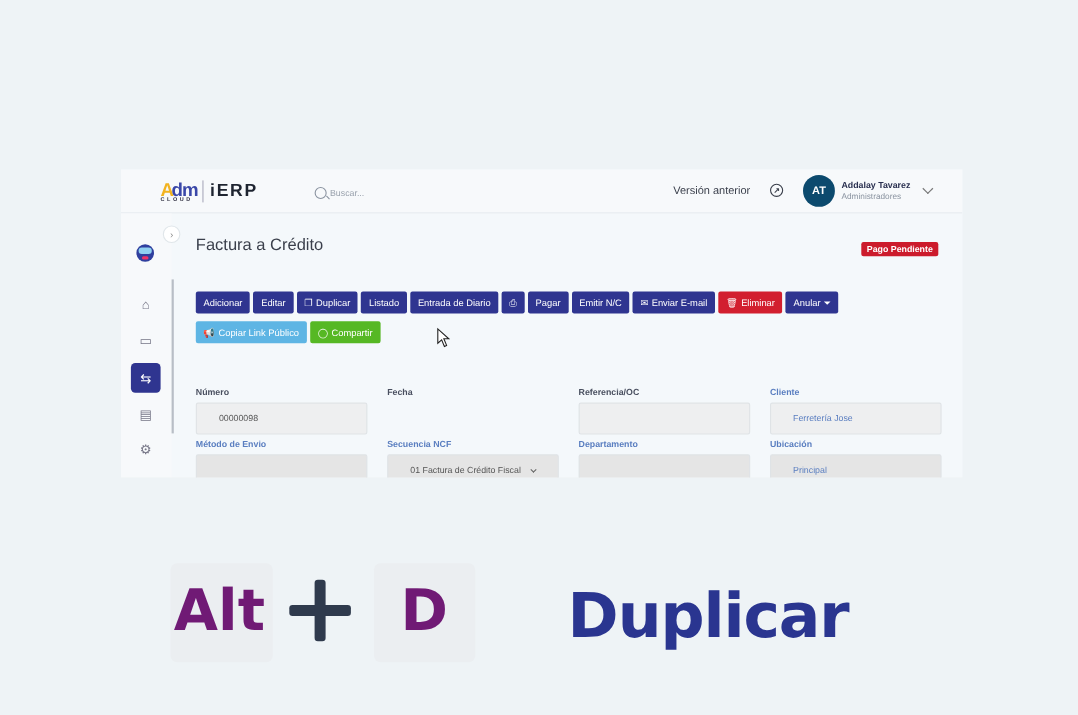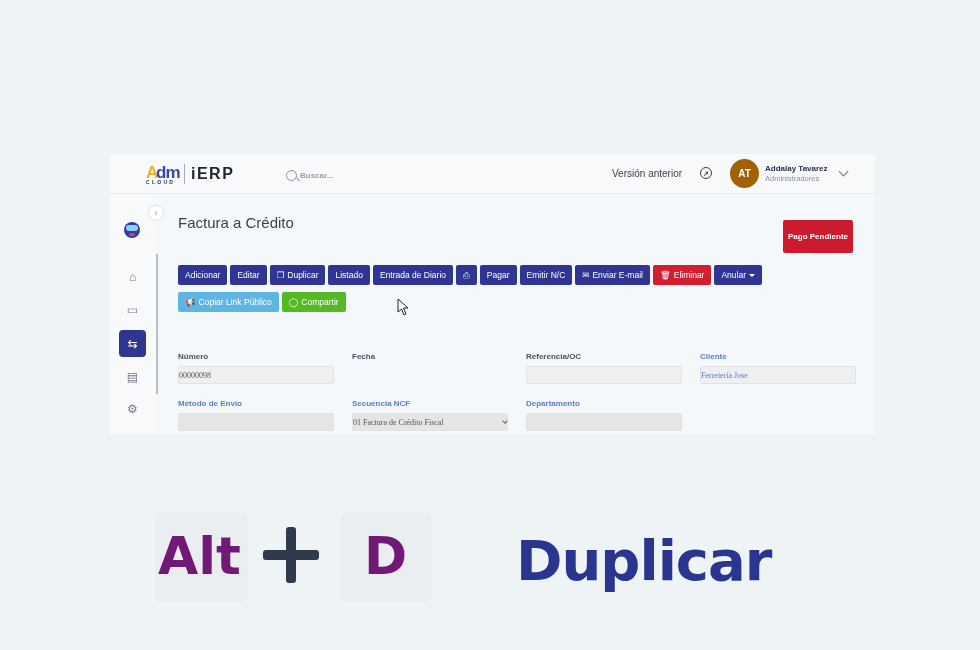--- a/index.html
+++ b/index.html
@@ -20,55 +20,55 @@
   .logo { position: absolute; left: 36px; top: 9px; display: flex; align-items: center; }
   .logo-adm { position: relative; width: 36px; height: 22px; }
   .logo-adm .a { position: absolute; left: 0; top: 0; font-size: 17px; font-weight: bold; color: #f2b320; font-family: "Liberation Sans", sans-serif; letter-spacing: -1px;}
   .logo-adm .dm { position: absolute; left: 10px; top: 0; font-size: 17px; font-weight: bold; color: #3a47a8; letter-spacing: -1px;}
   .logo-adm .cloud { position: absolute; left: 0; top: 16px; font-size: 5px; letter-spacing: 2.3px; color: #334; font-weight: bold;}
   .logo-sep { width: 1px; height: 20px; background: #aab; margin: 0 6px 0 2px; }
   .logo-ierp { font-size: 16px; font-weight: bold; letter-spacing: 1.5px; color: #1e2430; }
   .search { position: absolute; left: 176px; top: 10px; width: 280px; height: 22px; display: flex; align-items: center; }
   .search-icon { width: 11px; height: 11px; border: 1.4px solid #8a93a0; border-radius: 50%; position: relative; margin-right: 3px; }
   .search-icon::after { content: ""; position: absolute; width: 4px; height: 1.4px; background: #8a93a0; right: -4px; bottom: -1px; transform: rotate(45deg); }
-  .search input { border: none; background: transparent; font-size: 8px; color: #8a93a0; width: 240px; outline: none; font-family: "Liberation Sans", sans-serif; font-weight: bold;}
+  .search input { border: none; background: transparent; font-size: 8px; color: #8a93a0; width: 240px; outline: none; font-family: "Liberation Sans", sans-serif;}
   .search input::placeholder { color: #9aa2ad; }
   .version { position: absolute; left: 502px; top: 13px; font-size: 10px; color: #3a3f4b; display: flex; align-items: center; gap: 18px; }
   .ext-icon { width: 12px; height: 12px; border: 1.4px solid #3a3f4b; border-radius: 50%; display: inline-flex; align-items: center; justify-content: center; font-size: 7px; font-weight: bold; line-height: 1; }
-  .avatar { position: absolute; left: 620px; top: 5px; width: 29px; height: 29px; border-radius: 50%; background: #a16207; color: #fff; font-size: 10px; font-weight: bold; display: flex; align-items: center; justify-content: center; }
+  .avatar { position: absolute; left: 620px; top: 5px; width: 29px; height: 29px; border-radius: 50%; background: #0c4a6e; color: #fff; font-size: 10px; font-weight: bold; display: flex; align-items: center; justify-content: center; }
   .user { position: absolute; left: 655px; top: 10px; }
   .user-name { font-size: 8px; font-weight: bold; color: #2a3050; }
   .user-role { font-size: 7.5px; color: #8a93a0; margin-top: 1px; }
   .user-chevron { position: absolute; left: 730px; top: 14px; width: 7px; height: 7px; border-right: 1.3px solid #777; border-bottom: 1.3px solid #777; transform: rotate(45deg); }
 
   .sidebar { position: absolute; left: 0; top: 40px; width: 46px; height: 240px; background: #f7f9fb; }
   .sidebar-rail { position: absolute; left: 46px; top: 100px; width: 2px; height: 140px; background: #b8bec6; }
   .side-logo { position: absolute; left: 14px; top: 28px; width: 16px; height: 16px; border-radius: 50%; background: #2f3f9e; overflow: hidden; }
   .side-logo::before { content:""; position:absolute; left:2px; top:3px; width:12px; height:6px; background:#8fd0f0; border-radius:3px; }
   .side-logo::after { content:""; position:absolute; left:5px; top:11px; width:6px; height:3px; background:#e36; border-radius:2px; }
   .collapse-btn { position: absolute; left: 38px; top: 51px; width: 16px; height: 16px; border-radius: 50%; background: #fff; border: 1px solid #e0e6ea; font-size: 9px; color: #888; display: flex; align-items: center; justify-content: center; z-index: 2;}
   .side-item { position: absolute; left: 9px; width: 27px; height: 27px; border-radius: 4px; display: flex; align-items: center; justify-content: center; color: #778; font-size: 12px; }
   .side-item.active { background: #2f3590; color: #fff; }
 
   .page-title { position: absolute; left: 68px; top: 60px; font-size: 15px; color: #3a3f4b; }
-  .status-badge { position: absolute; left: 673px; top: 66px; background: #cc1b2c; color: #fff; font-size: 8px; font-weight: bold; padding: 12px 5px; border-radius: 2px; }
+  .status-badge { position: absolute; left: 673px; top: 66px; background: #cc1b2c; color: #fff; font-size: 8px; font-weight: bold; padding: 2px 5px; border-radius: 2px; }
   .toolbar { position: absolute; left: 68px; top: 111px; display: flex; gap: 3px; }
   .toolbar2 { position: absolute; left: 68px; top: 138px; display: flex; gap: 3px; }
   .btn { height: 20px; padding: 0 7px; font-size: 8.5px; color: #fff; background: #2f3590; border-radius: 2px; display: flex; align-items: center; gap: 3px; border: none; font-family: "Liberation Sans", sans-serif; white-space: nowrap; }
   .btn.red { background: #d21f2f; }
   .btn.light { background: #5eb5e4; }
   .btn.green { background: #56b824; }
   .caret { width: 0; height: 0; border-left: 3px solid transparent; border-right: 3px solid transparent; border-top: 3px solid #fff; }
 
   .cursor { position: absolute; left: 288px; top: 145px; width: 0; height: 0; }
 
   .field { position: absolute; width: 156px; }
   .field-label { font-size: 8px; font-weight: bold; color: #4a5060; margin-bottom: 5px; }
   .field-label.blue { color: #5a7ec0; }
-  .field-input { height: 18px; background: #eeeff0; border: 1px solid #dfe3e6; border-radius: 2px; font-size: 8px; color: #555; padding: 0 0; display: flex; align-items: center; justify-content: space-between; font-family: Liberation Serif, serif; }
+  .field-input { height: 29px; background: #eeeff0; border: 1px solid #dfe3e6; border-radius: 2px; font-size: 8px; color: #555; padding: 0 20px; display: flex; align-items: center; justify-content: space-between; }
   .field-input.blue-text { color: #5a7ec0; }
   .field-input.white { background: #e5e5e5; }
   .select-chevron { width: 4px; height: 4px; border-right: 1px solid #666; border-bottom: 1px solid #666; transform: rotate(45deg); margin-top: -2px; }
   .key { position: absolute; background: #ebeef1; border-radius: 6px; }
   .key-text { position: absolute; font-size: 52px; font-weight: bold; color: #701a75; font-family: "DejaVu Sans", sans-serif; }
   .plus-h { position: absolute; left: 263px; top: 550px; width: 56px; height: 10px; background: #2f3a4d; border-radius: 3px; }
   .plus-v { position: absolute; left: 286px; top: 527px; width: 10px; height: 56px; background: #2f3a4d; border-radius: 3px; }
   .shortcut-label { position: absolute; left: 516px; top: 528px; font-size: 56px; font-weight: bold; color: #2a3590; font-family: "DejaVu Sans", sans-serif; letter-spacing: -1px; }
 </style>
 </head>
@@ -205,20 +205,24 @@
     <div class="field-label blue">Secuencia NCF</div>
     <div class="field-input white">
       <span>01 Factura de Crédito Fiscal</span>
       <span class="select-chevron"></span>
     </div>
   </div>
   <div class="field" style="left:416px;top:245px">
     <div class="field-label blue">Departamento</div>
     <div class="field-input white"></div>
   </div>
+  <div class="field" style="left:590px;top:245px">
+    <div class="field-label blue">Ubicación</div>
+    <div class="field-input white blue-text">Principal</div>
+  </div>
 </div>
 
 <div class="key" style="left:155px;top:512px;width:93px;height:90px"></div>
 <div class="key-text" style="left:158px;top:526px">Alt</div>
 <div class="plus-h"></div>
 <div class="plus-v"></div>
 <div class="key" style="left:340px;top:512px;width:92px;height:90px"></div>
 <div class="key-text" style="left:364px;top:526px">D</div>
 <div class="shortcut-label">Duplicar</div>
 

